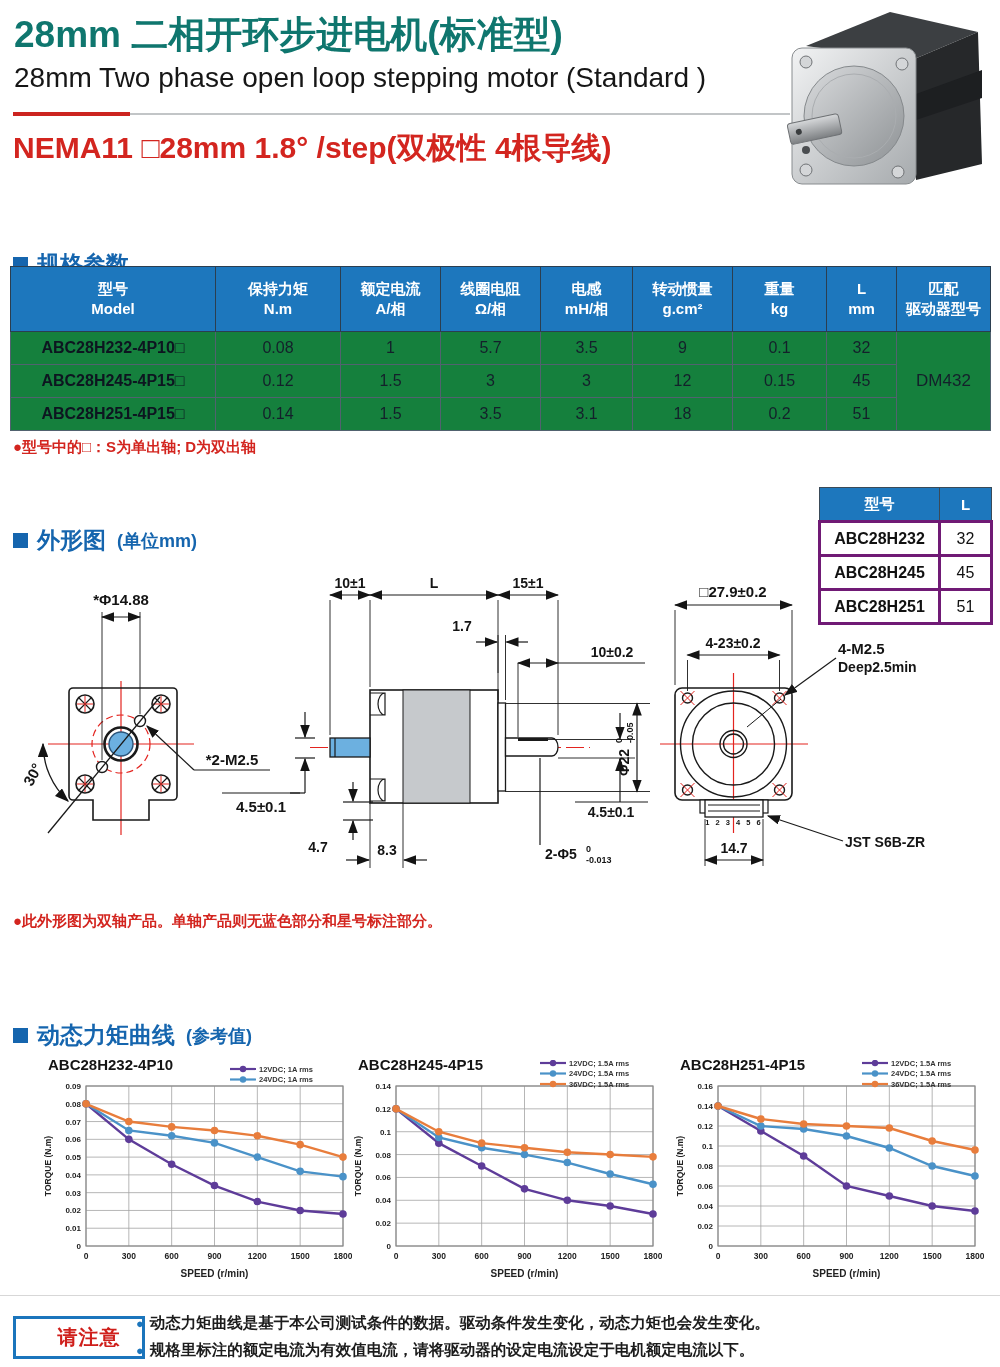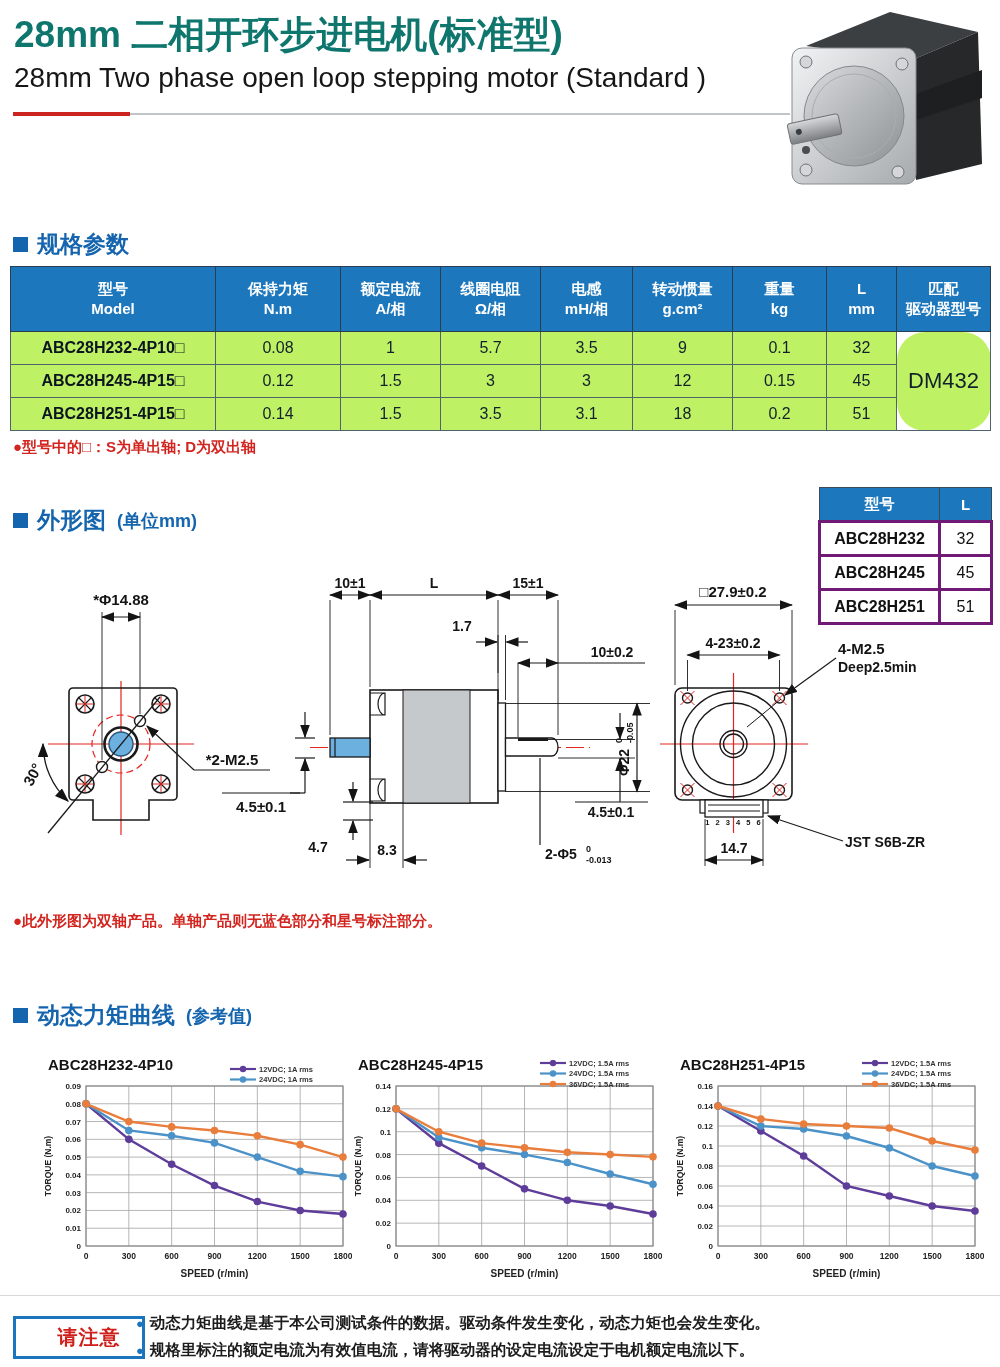--- a/index.html
+++ b/index.html
@@ -4,30 +4,30 @@
 <style>
   html,body{margin:0;padding:0;background:#fff;}
   .page{position:relative;width:1000px;height:1367px;background:#fff;overflow:hidden;
         font-family:"Liberation Sans",sans-serif;color:#111;}
   .abs{position:absolute;}
   .title-cn{left:14px;top:10px;font-size:37px;font-weight:bold;color:#0f766e;letter-spacing:0px;}
   .title-en{left:14px;top:62px;font-size:28px;font-weight:500;color:#161616;}
   .divider{left:13px;top:113px;width:777px;height:2px;background:#c2c5c7;}
   .divider-red{left:13px;top:112px;width:117px;height:4px;background:#cc2420;}
   .nema{left:13px;top:128px;font-size:30px;font-weight:bold;color:#d3251f;}
-  .sec-head{display:flex;align-items:center;gap:9px;font-size:23px;font-weight:bold;color:#1565ae;}
+  .sec-head{display:flex;align-items:center;gap:9px;font-size:23px;font-weight:bold;color:#1565ae;margin-top:20px;}
   .sq{width:15px;height:15px;background:#1565ae;display:inline-block;}
   .sec-unit{font-size:18px;font-weight:bold;color:#1565ae;margin-left:2px;}
   table.spec{border-collapse:collapse;table-layout:fixed;width:980px;}
   table.spec th{background:#1d77bd;color:#fff;font-size:15px;font-weight:bold;
       border:1px solid #2b3e50;height:64px;padding:0;line-height:1.35;}
-  table.spec td{background:#bef264;border:1px solid #51626f;text-align:center;
+  table.spec td{background:#15803d;border:1px solid #51626f;text-align:center;
       font-size:16px;height:32px;padding:0;color:#14202b;}
   table.spec td.model{font-weight:bold;color:#0d1520;}
-  table.spec td.driver{font-size:22px;border-radius:28px;}
+  table.spec td.driver{font-size:17px;}
   table.ltab{border-collapse:collapse;table-layout:fixed;width:172px;}
   table.ltab th{background:#1d77bd;color:#fff;font-size:15px;font-weight:bold;border:1px solid #3a4a58;height:30px;}
   table.ltab td{background:#fff;border:3px solid #701a75;text-align:center;font-size:16px;height:29px;}
   table.ltab td.model{font-weight:bold;}
   .red-note{font-size:15px;font-weight:bold;color:#d3251f;}
   .chart{position:absolute;width:312px;height:228px;}
   .chart-title{position:absolute;left:8px;top:0px;font-size:15px;font-weight:bold;color:#141414;}
   .chart svg{position:absolute;left:0;top:4px;}
   .foot-line{left:0;top:1295px;width:1000px;height:1px;background:#d7d7d7;}
   .attention-box{left:13px;top:1316px;width:106px;height:37px;border:3px solid #1b75bc;
@@ -41,20 +41,21 @@
 </style>
 </head>
 <body>
 
 <div class="page">
 
   <div class="abs title-cn">28mm 二相开环步进电机(标准型)</div>
   <div class="abs title-en">28mm Two phase open loop stepping motor (Standard )</div>
   <div class="abs divider"></div>
   <div class="abs divider-red"></div>
+  <div class="abs nema">NEMA11  □28mm   1.8° /step(双极性 4根导线)</div>
 
   <svg class="abs" style="left:776px;top:2px;" width="218" height="202" viewBox="0 0 218 202">
     <defs>
       <linearGradient id="gPlate" x1="0" y1="0" x2="1" y2="1">
         <stop offset="0" stop-color="#f2f3f4"></stop>
           <stop offset="1" stop-color="#a6aaad"></stop>
       </linearGradient>
       <linearGradient id="gFace" x1="0" y1="0" x2="1" y2="1">
         <stop offset="0" stop-color="#d9dbdd"></stop>
           <stop offset="1" stop-color="#8e9295"></stop>

